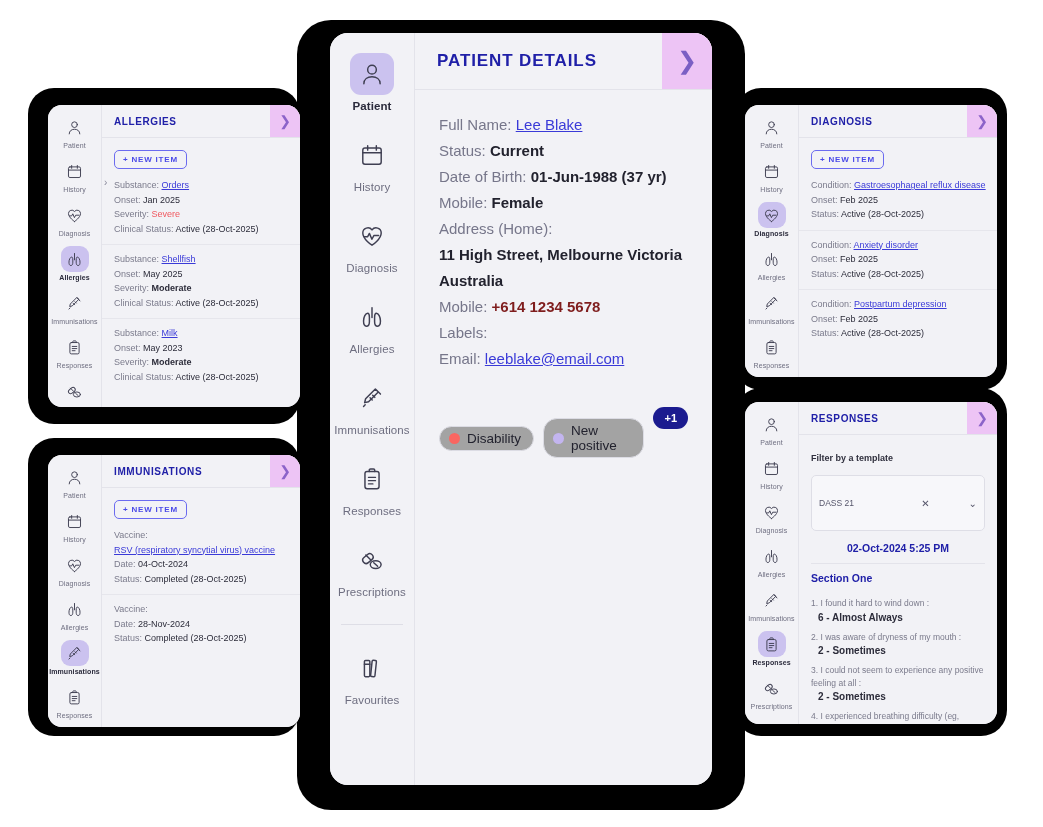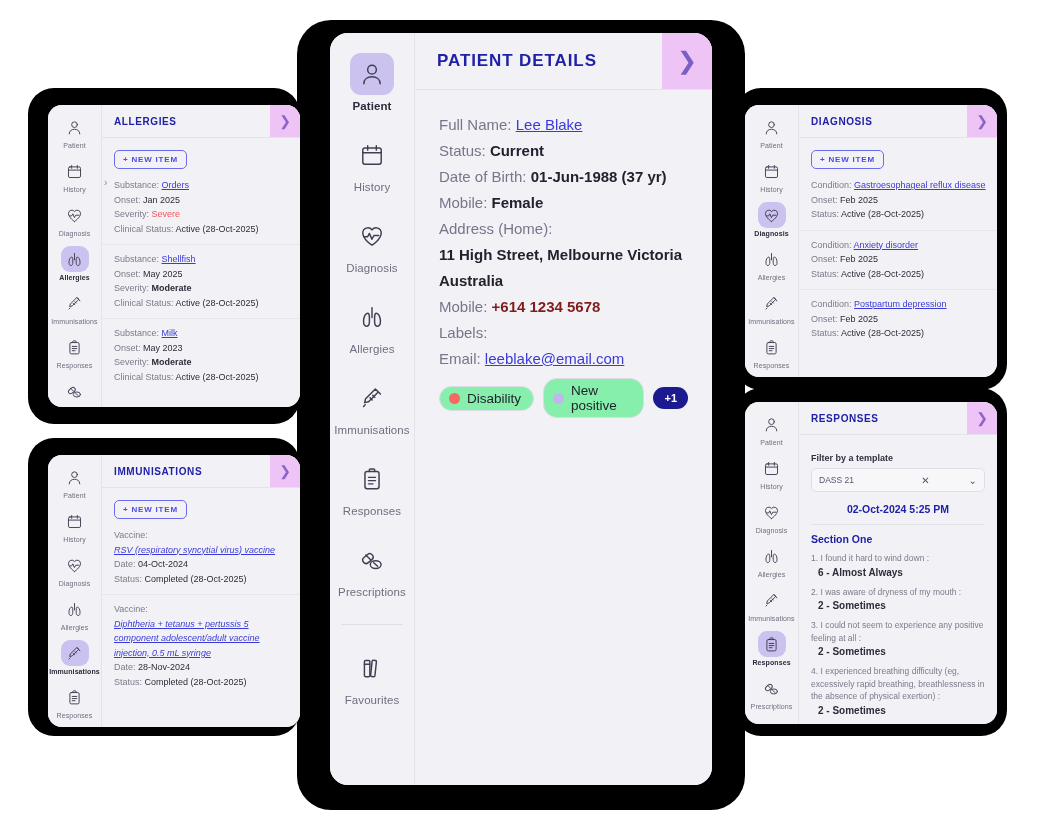--- a/index.html
+++ b/index.html
@@ -167,21 +167,21 @@
     border-top: 1px solid #e6e6ec;
     position: relative;
   }
   .record.first { border-top: none; padding-top: 0; }
   .record-line {
     font-size: 9px;
     color: #7b7b8c;
     line-height: 14.5px;
     white-space: nowrap;
   }
-  .record-line.wrap { white-space: normal; font-style: italic; }
+  .record-line.wrap { white-space: normal; }
   .record-line b { color: #2c2c3a; font-weight: 400; }
   .record-line .link {
     color: #3a3ad8;
     text-decoration: underline;
     font-weight: 400;
     cursor: pointer;
   }
   .record-line .sev-severe { color: #f0585f; }
   .chev-mark {
     position: absolute;
@@ -206,71 +206,72 @@
   }
   .pd-row .tel { color: #7f1d1d; text-decoration: none; font-weight: 700; }
   .pd-addr { font-size: 15px; color: #22222e; font-weight: 700; line-height: 26px; }
   .labels-row { display: flex; align-items: center; gap: 9px; margin-top: 6px; }
   .chip {
     display: inline-flex;
     align-items: center;
     gap: 7px;
     border: 1px solid #dcdce4;
     border-radius: 14px;
-    background: #86efac;
+    background: #a3a3a3;
     padding: 4px 12px 4px 9px;
     font-size: 13.5px;
     color: #22222e;
     cursor: pointer;
+    margin-top: 40px;
   }
   .chip .dot { width: 11px; height: 11px; border-radius: 50%; flex: 0 0 auto; }
   .chip-more {
     background: #1b1b8f;
     color: #ffffff;
     border-radius: 13px;
     font-size: 11px;
     font-weight: 700;
     padding: 5px 11px;
     cursor: pointer;
   }
 
   
   .resp-body { padding: 8px 12px 0 12px; }
   .resp-filter-label {
     font-size: 9px;
     font-weight: 700;
     color: #30303e;
-    margin-bottom: 5px;
+    margin-bottom: 12px;
   }
   .resp-select {
     border: 1px solid #dedee6;
     background: #f7f7fa;
     border-radius: 5px;
     height: 22px;
     display: flex;
     align-items: center;
-    padding: 0 7px;
+    padding: 16px 7px;
     cursor: pointer;
     gap: 32px;
   }
   .resp-select .val { flex: 1 1 auto; font-size: 8.5px; color: #55556a; }
   .resp-select .ic { color: #55556a; font-size: 10px; margin-left: 7px; }
   .resp-date {
     text-align: center;
     color: #2020a8;
     font-weight: 700;
     font-size: 10.5px;
     margin: 11px 0 9px 0;
   }
   .resp-hr { height: 1px; background: #e3e3ea; margin-bottom: 8px; }
   .resp-section {
     color: #2020a8;
     font-weight: 700;
     font-size: 10.5px;
-    margin-bottom: 7px;
+    margin-bottom: 13px;
   }
   .resp-q {
     font-size: 8.5px;
     color: #7b7b8c;
     line-height: 12.5px;
     margin-bottom: 1px;
   }
   .resp-a {
     font-size: 10px;
     color: #2c2c3a;
@@ -462,21 +463,20 @@
       <div class="new-item-btn">+ NEW ITEM</div>
       <div id="immunisations-records">
           <div class="record first">
             <div class="record-line">Vaccine:</div>
             <div class="record-line wrap"><span class="link">RSV (respiratory syncytial virus) vaccine</span></div>
             <div class="record-line"><span>Date:</span> <b>04-Oct-2024</b></div>
             <div class="record-line"><span>Status:</span> <b>Completed (28-Oct-2025)</b></div>
           </div>
           <div class="record">
             <div class="record-line">Vaccine:</div>
-            <div class="record-line wrap"><span class="link">Diphtheria + tetanus + pertussis 5 component adolescent/adult vaccine injection, 0.5 mL syringe</span></div>
             <div class="record-line"><span>Date:</span> <b>28-Nov-2024</b></div>
             <div class="record-line"><span>Status:</span> <b>Completed (28-Oct-2025)</b></div>
           </div>
         </div>
     </div>
   </div>
 </div>
 
 <div class="panel" id="panel-patient">
   <div class="sidebar big">

